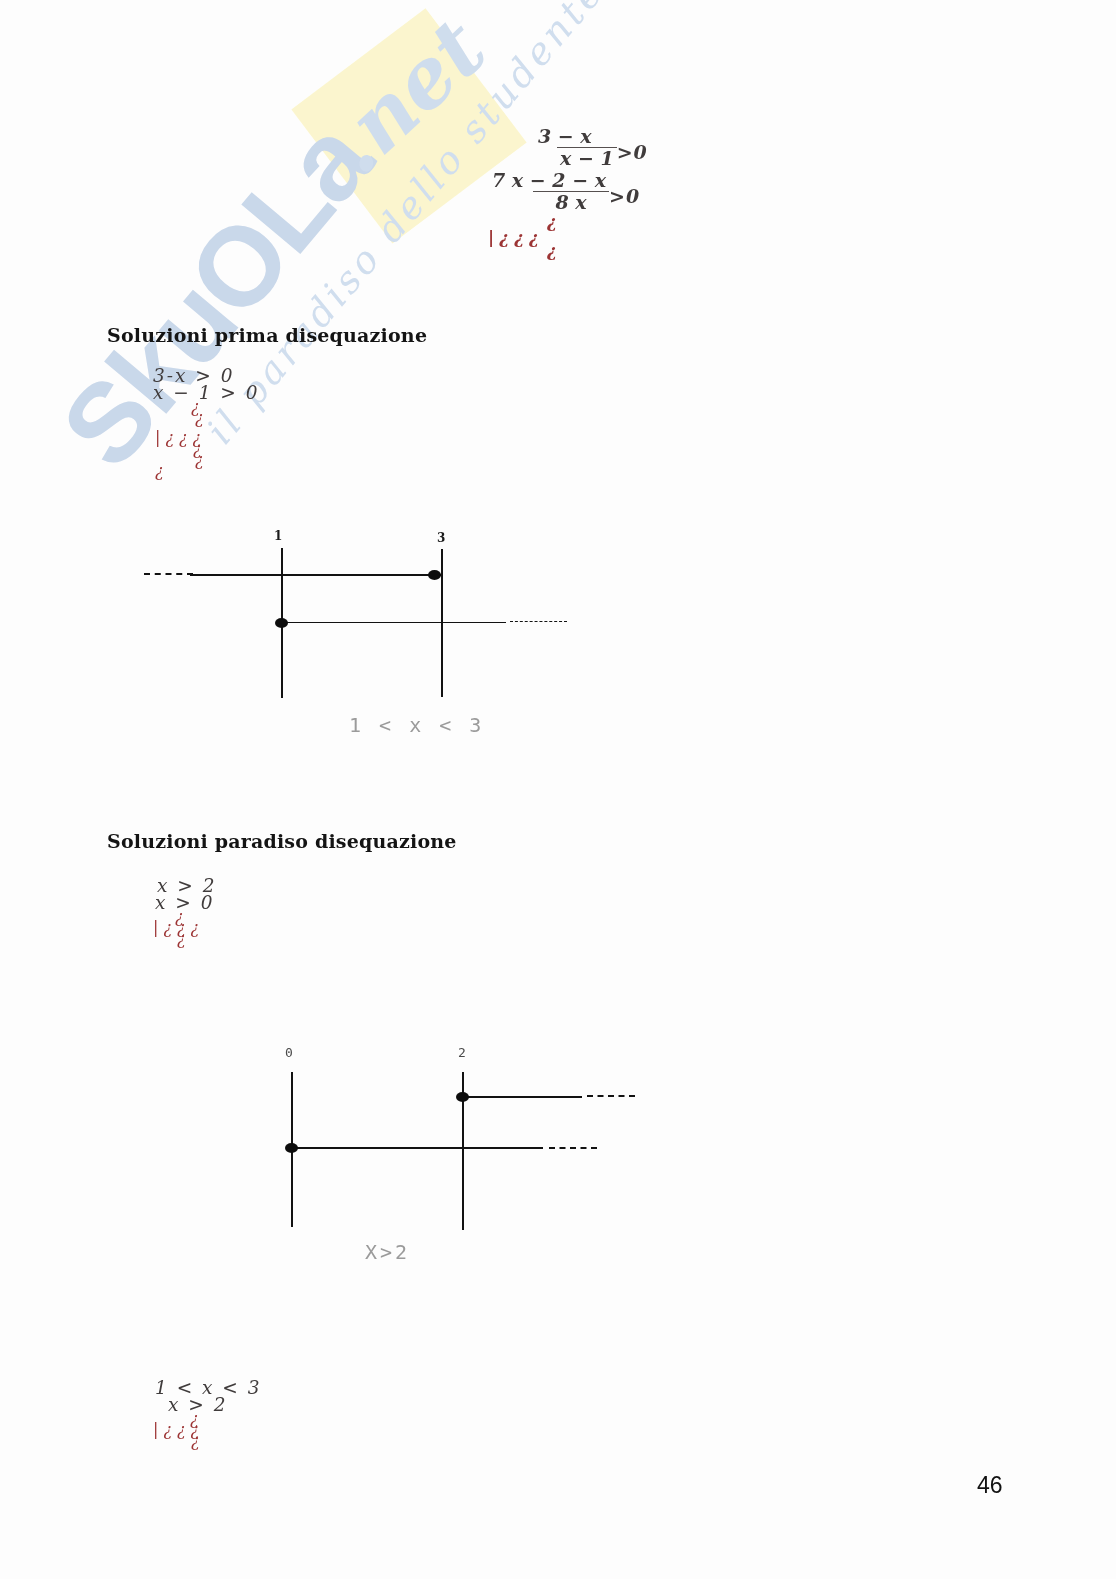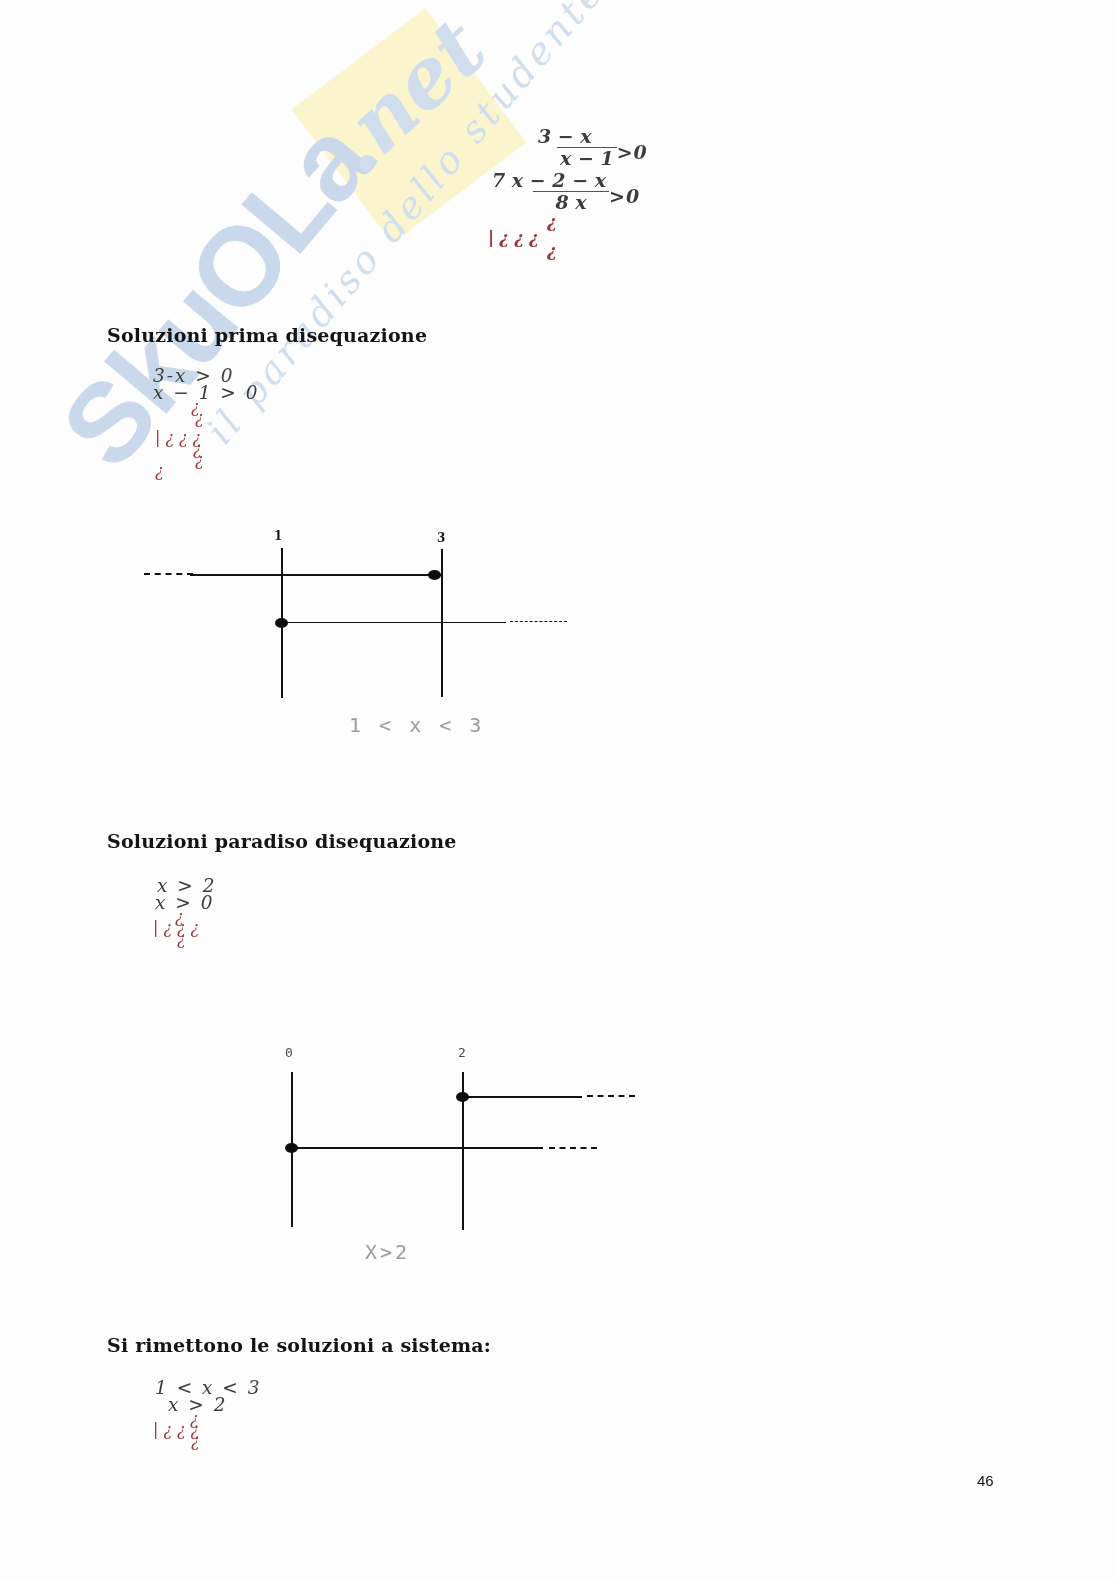--- a/index.html
+++ b/index.html
@@ -107,21 +107,21 @@
   #d2 .top-dash{left:437px;top:53px;width:48px;border-top:2.2px dashed #121212;}
   #d2 .dot-top{left:306px;top:50px;}
   #d2 .bot-solid{left:142px;top:105px;width:251px;height:2.2px;}
   #d2 .bot-dash{left:399px;top:104.5px;width:48px;border-top:2.2px dashed #121212;}
   #d2 .dot-bot{left:135px;top:101px;}
   #d2 .caption{left:215px;top:198px;}
 
   
   #pagenum{
     position:absolute;left:977px;top:1472px;
-    font-family:"Liberation Sans",sans-serif;font-size:15px;color:#111;
+    font-family:"Liberation Sans",sans-serif;font-size:23px;color:#111;
   }
 </style>
 </head>
 <body>
 
 <div id="canvas">
 
   <div class="wm">
     <div class="wm-box"></div>
     <div class="wm-brand">SkuOLa</div>
@@ -189,21 +189,20 @@
     <div class="dline v-right"></div>
     <div class="dline top-solid"></div>
     <div class="dashline top-dash"></div>
     <div class="dot dot-top"></div>
     <div class="dline bot-solid"></div>
     <div class="dashline bot-dash"></div>
     <div class="dot dot-bot"></div>
     <div class="caption">X&gt;2</div>
   </div>
 
-  <div id="h3" class="heading">Si rimettono le soluzioni a sistema:</div>
   <div id="s3m" class="mathblock">
     <div class="math-line ml2">1 &lt; x &lt; 3</div>
     <div class="math-line ml15">x &gt; 2</div>
     <div class="garbled ml37">¿</div>
     <div class="garbled">|¿¿¿</div>
     <div class="garbled ml38">¿</div>
   </div>
 
   <div id="pagenum">46</div>
 

